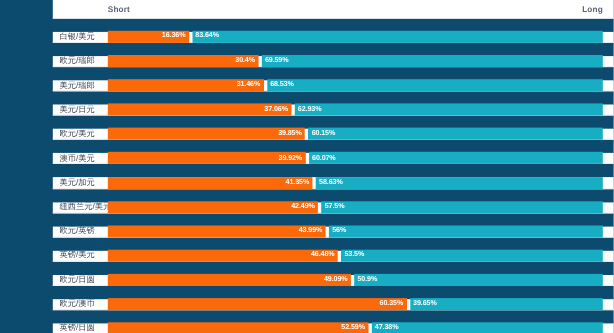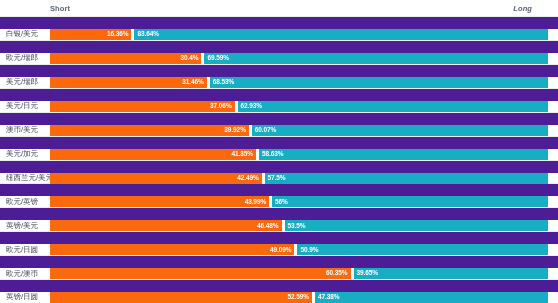--- a/index.html
+++ b/index.html
@@ -6,43 +6,44 @@
   html, body {
     width: 558px;
     height: 303px;
     background: #ffffff;
     font-family: "Liberation Sans", "DejaVu Sans", sans-serif;
     overflow: hidden;
   }
   #chart-root {
     width: 558px;
     height: 303px;
-    background: #4c1d95;
+    background: #0c4a6e;
     position: relative;
     display: flex;
     flex-direction: column;
+    padding-left: 48px;
   }
   
   .chart-header {
     height: 17px;
     flex: 0 0 17px;
     position: relative;
     border-bottom: 1px solid #eceef1;
     background: #fff;
   }
   .hdr-label {
     position: absolute;
     top: 4px;
     font-size: 7.5px;
     font-weight: bold;
     color: #5b6377;
     letter-spacing: .1px;
   }
   .hdr-short { left: 50px; }
-  .hdr-long  { right: 26px; font-style: italic; }
+  .hdr-long  { right: 10px; }
 
   
   .rows {
     flex: 1 1 auto;
     display: flex;
     flex-direction: column;
   }
   .row {
     flex: 1 1 0;
     display: flex;
@@ -154,20 +155,32 @@
           <div class="seg seg-short" style="flex: 0 0 37.0637%; background: rgb(251, 105, 10);">
             <span class="seg-value">37.06%</span>
           </div>
           <div class="seg-gap"></div>
           <div class="seg seg-long" style="flex: 1 1 auto; background: rgb(23, 174, 196);">
             <span class="seg-value">62.93%</span>
           </div>
         </div>
       </div>
       <div class="row">
+        <div class="row-label">欧元/美元</div>
+        <div class="bar-track">
+          <div class="seg seg-short" style="flex: 0 0 39.85%; background: rgb(251, 105, 10);">
+            <span class="seg-value">39.85%</span>
+          </div>
+          <div class="seg-gap"></div>
+          <div class="seg seg-long" style="flex: 1 1 auto; background: rgb(23, 174, 196);">
+            <span class="seg-value">60.15%</span>
+          </div>
+        </div>
+      </div>
+      <div class="row">
         <div class="row-label">澳币/美元</div>
         <div class="bar-track">
           <div class="seg seg-short" style="flex: 0 0 39.924%; background: rgb(251, 105, 10);">
             <span class="seg-value">39.92%</span>
           </div>
           <div class="seg-gap"></div>
           <div class="seg seg-long" style="flex: 1 1 auto; background: rgb(23, 174, 196);">
             <span class="seg-value">60.07%</span>
           </div>
         </div>

